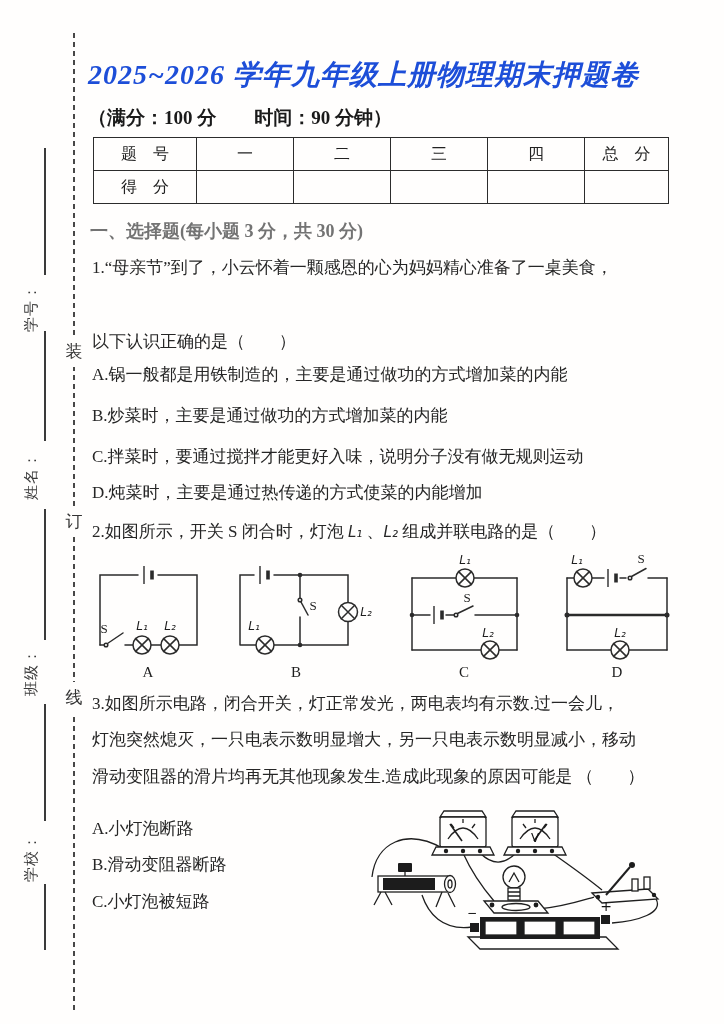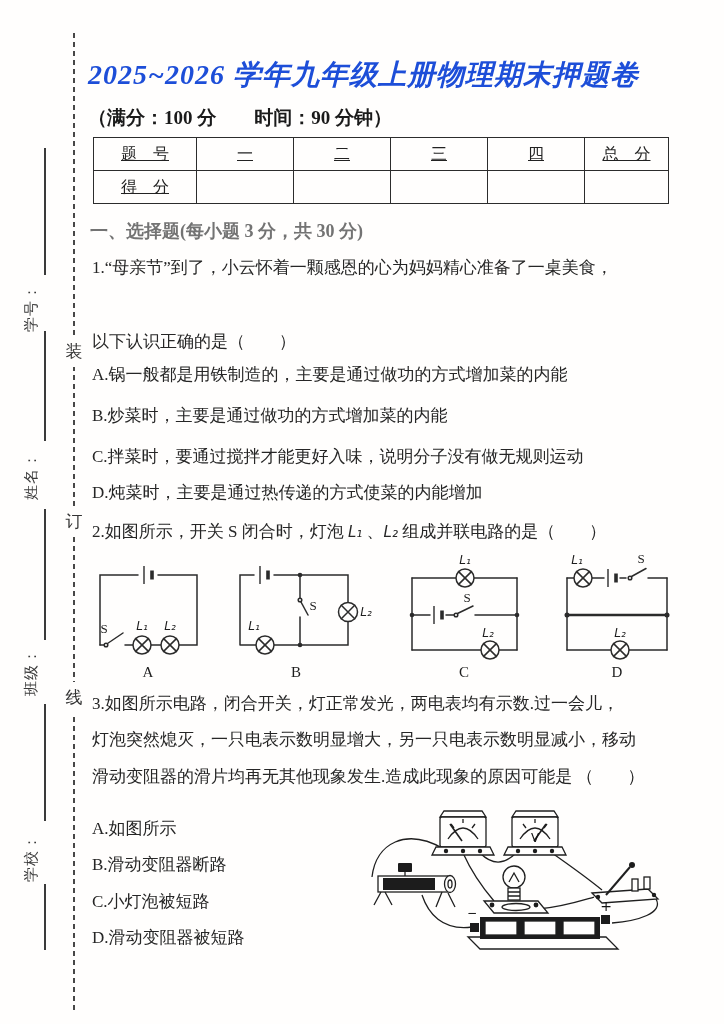--- a/index.html
+++ b/index.html
@@ -18,21 +18,21 @@
   .side-label{position:absolute;width:74px;height:20px;line-height:20px;text-align:center;
     transform:rotate(-90deg);font-size:15px;color:#3a3a3a;letter-spacing:1px;white-space:nowrap;}
   
   .title{position:absolute;left:88px;top:56px;width:584px;text-align:left;
     font-size:28px;font-weight:700;color:#1d4ed8;letter-spacing:1px;white-space:nowrap;font-style:italic;}
   .subtitle{position:absolute;left:88px;top:105px;width:584px;text-align:left;
     font-size:19px;font-weight:700;color:#1a1a1a;white-space:nowrap;}
   
   table.score{position:absolute;left:93px;top:137px;width:575px;border-collapse:collapse;
     table-layout:fixed;font-size:16px;color:#222;}
-  table.score td{border:1.6px solid #2c2c2c;height:32px;text-align:center;padding:0;text-decoration:underline;}
+  table.score td{border:1.6px solid #2c2c2c;height:32px;text-align:center;padding:0;}
   
   .h-section{position:absolute;left:90px;font-size:18px;font-weight:700;color:#737373;white-space:nowrap;}
   .line{position:absolute;left:92px;font-size:17px;color:#262626;white-space:nowrap;}
   .lamp-i{font-style:italic;font-family:"DejaVu Sans",sans-serif;font-size:15px;}
   
   .ckt-svg{position:absolute;left:90px;top:552px;}
   .fig-svg{position:absolute;left:366px;top:797px;}
   .wire{stroke:#2b2b2b;stroke-width:1.5;fill:none;stroke-linecap:round;}
   .wire2{stroke:#2b2b2b;stroke-width:2.4;fill:none;stroke-linecap:round;}
   .lampc{stroke:#2b2b2b;stroke-width:1.5;fill:#fffefd;}
@@ -189,24 +189,23 @@
       <text class="lbl-lamp" x="487" y="12">L₁</text>
       <text class="lbl-s" x="551" y="11">S</text>
       <text class="lbl-lamp" x="530" y="85">L₂</text>
       <text class="lbl-letter" x="527" y="125">D</text>
     </g>
   </svg>
 
   <div class="line" style="top:692px">3.如图所示电路，闭合开关，灯正常发光，两电表均有示数.过一会儿，</div>
   <div class="line" style="top:728px">灯泡突然熄灭，一只电表示数明显增大，另一只电表示数明显减小，移动</div>
   <div class="line" style="top:765px">滑动变阻器的滑片均再无其他现象发生.造成此现象的原因可能是 （　　）</div>
-  <div class="line" style="top:817px">A.如图所示</div>
+  <div class="line" style="top:817px">A.小灯泡断路</div>
   <div class="line" style="top:853px">B.滑动变阻器断路</div>
   <div class="line" style="top:890px">C.小灯泡被短路</div>
-  <div class="line" style="top:926px">D.滑动变阻器被短路</div>
 
   <svg class="fig-svg" width="314" height="158" viewBox="0 0 314 158">
 
     <g>
       <path class="fig-stroke" d="M6,80 C10,46 40,30 78,52"></path>
       <path class="fig-stroke" d="M97,56 C106,76 116,90 128,104"></path>
       <path class="fig-stroke" d="M114,56 C128,70 140,66 150,56"></path>
       <path class="fig-stroke" d="M186,56 C206,70 220,80 236,93"></path>
       <path class="fig-stroke" d="M172,112 C196,110 214,104 228,100"></path>
       <path class="fig-stroke" d="M290,102 C298,116 272,124 246,126"></path>

